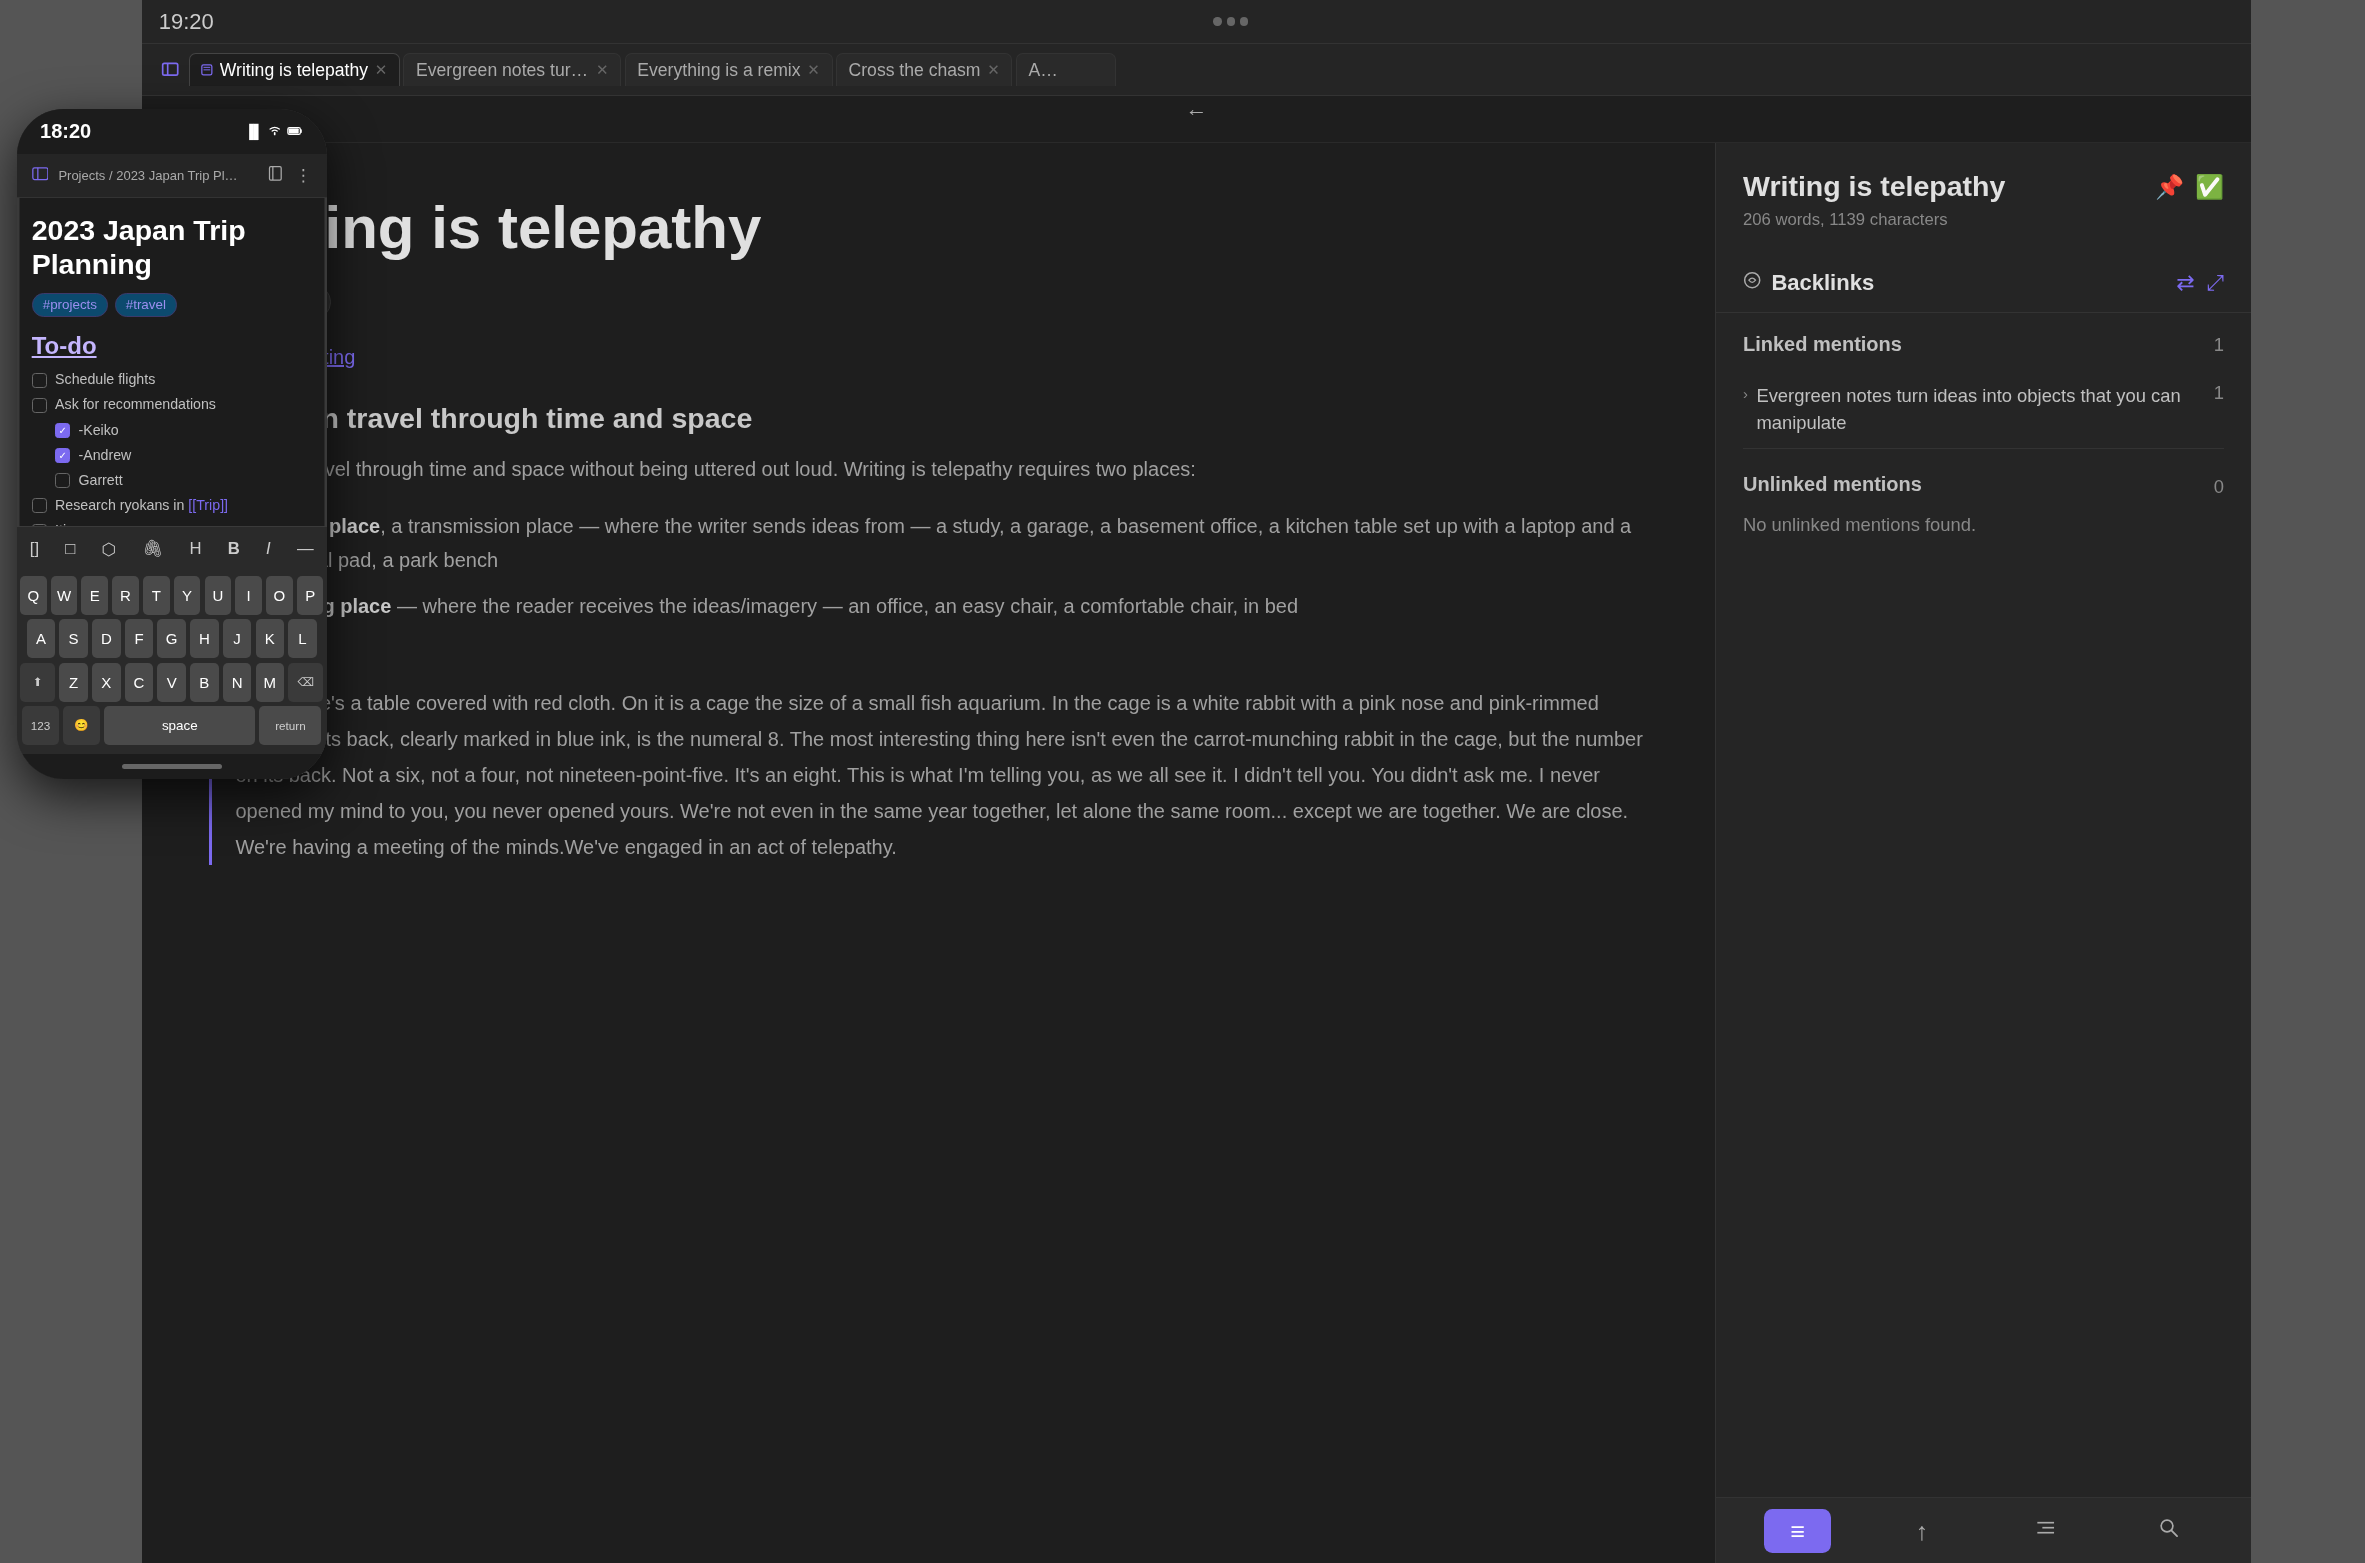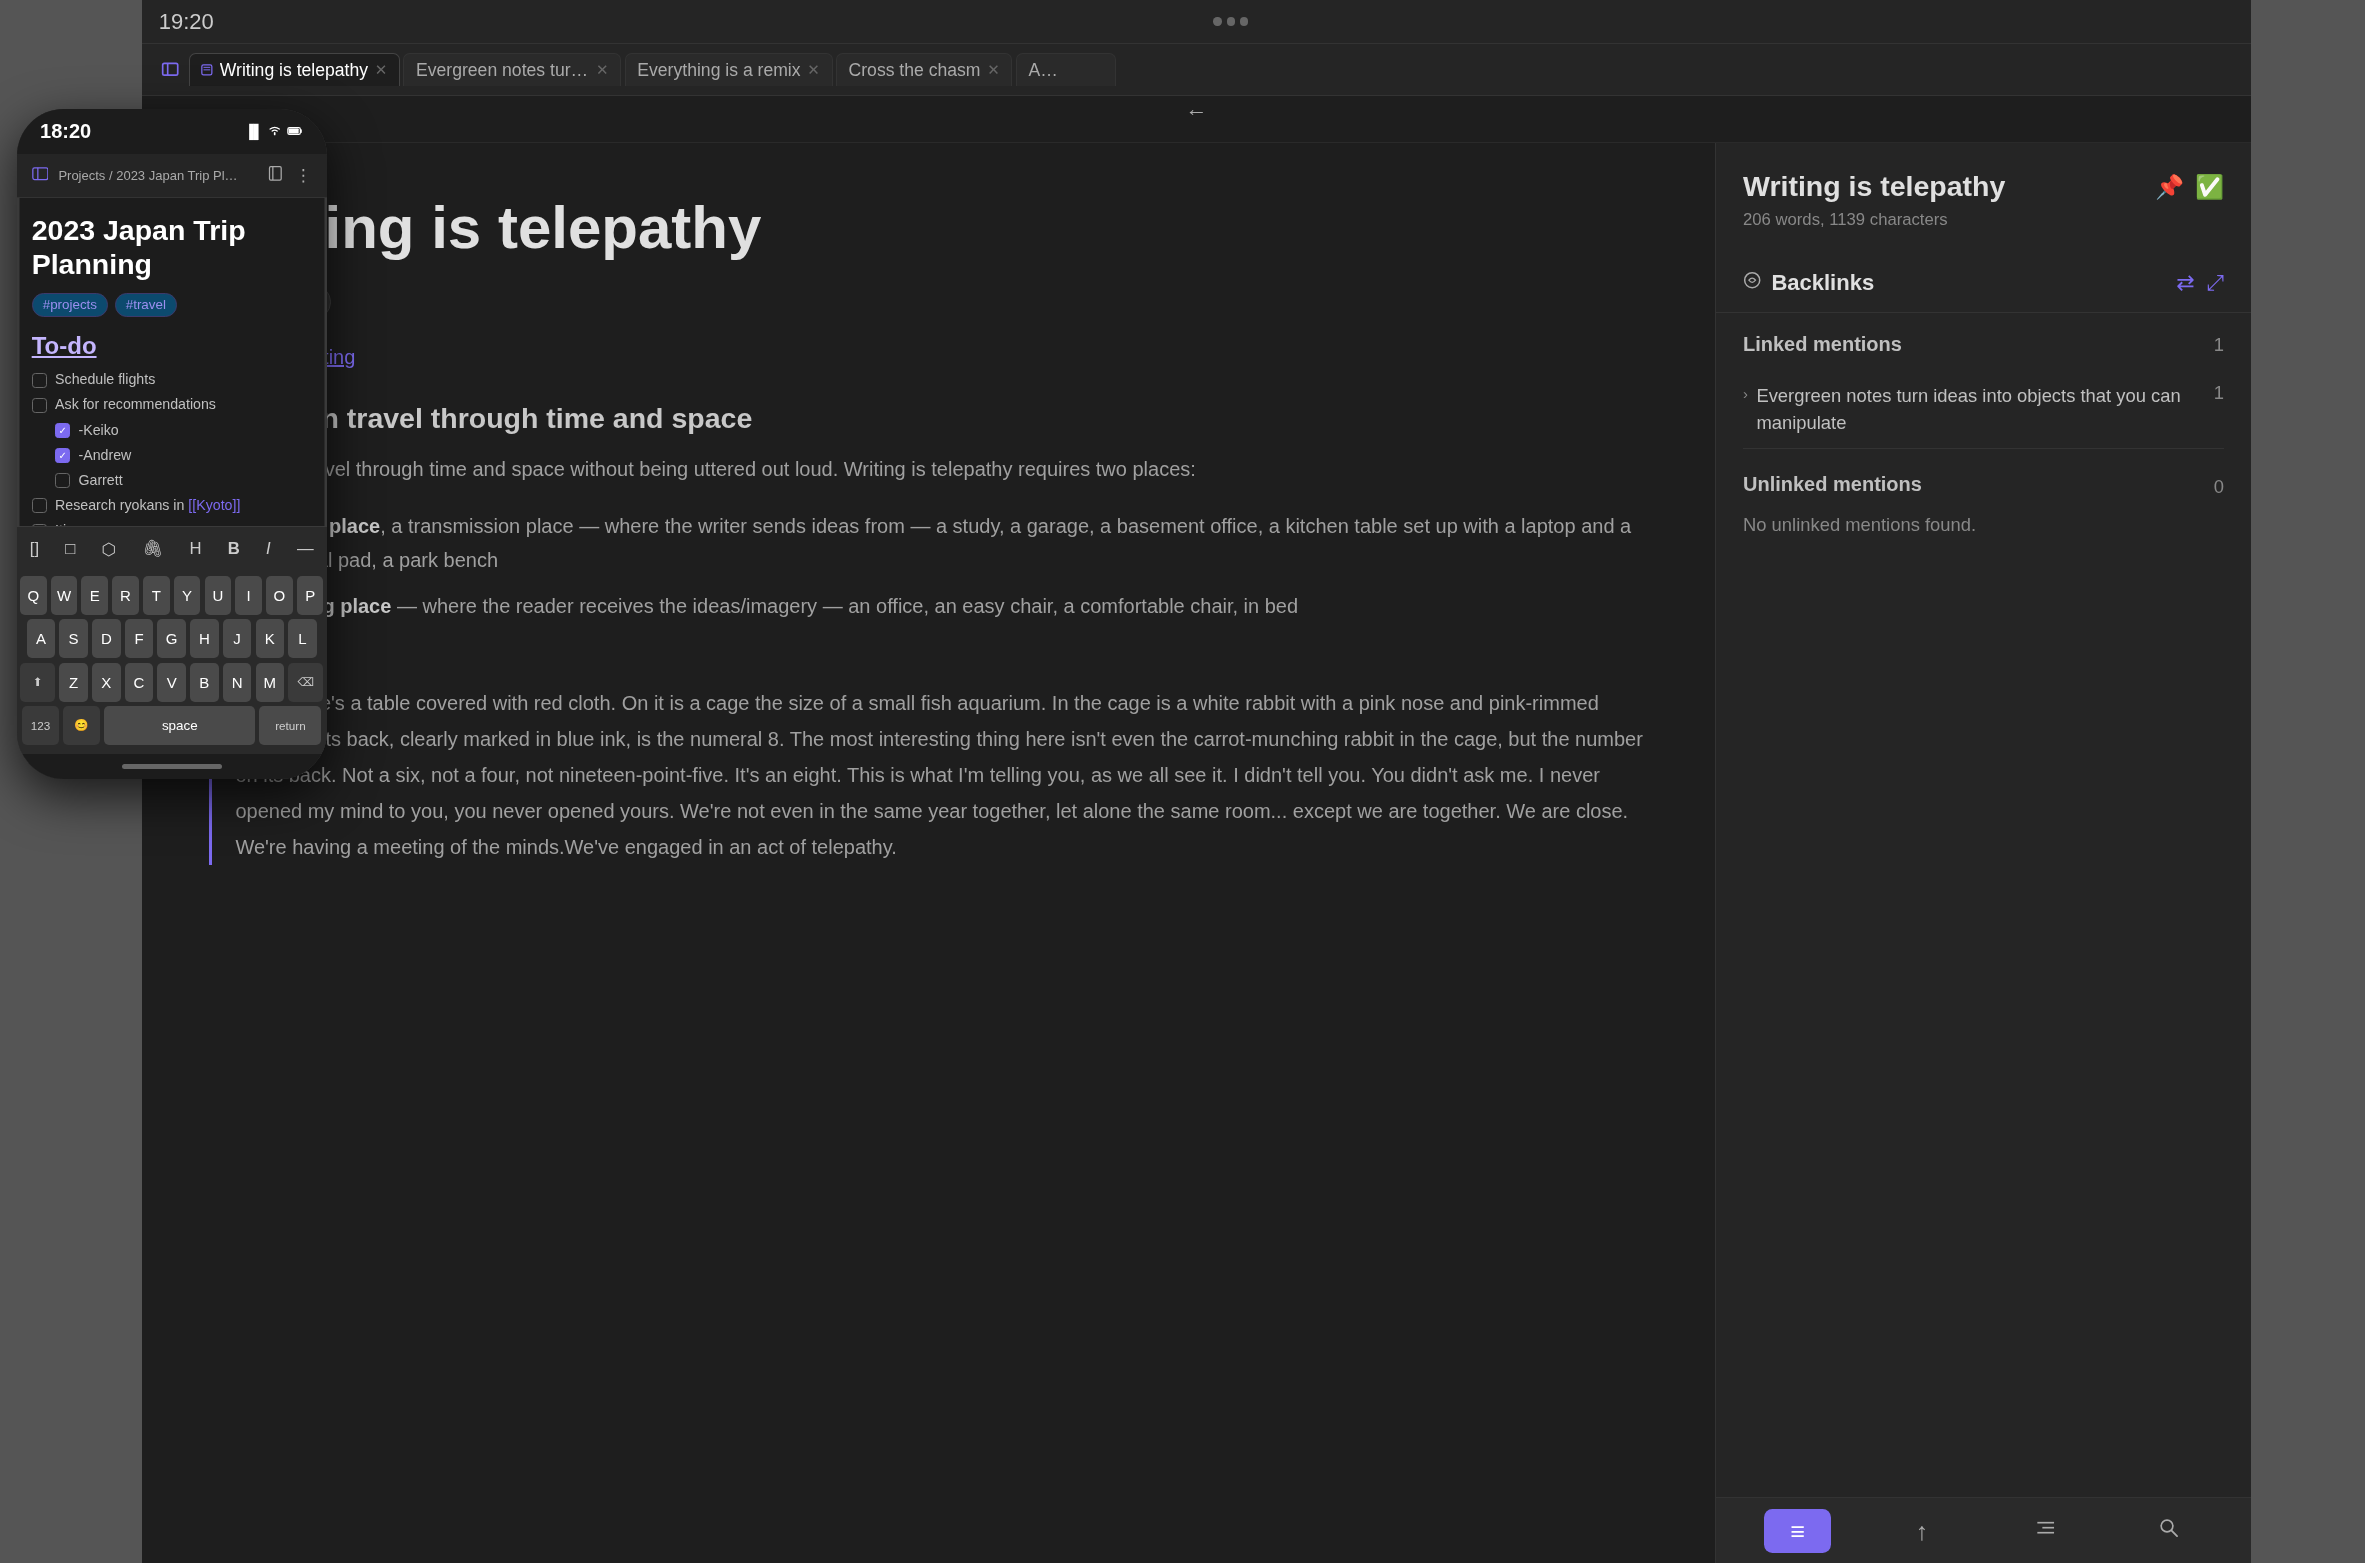--- a/index.html
+++ b/index.html
@@ -780,21 +780,21 @@
     <div class="phone-todo-item indent1">
       <div class="phone-checkbox checked">✓</div>
       <span>-Andrew</span>
     </div>
     <div class="phone-todo-item indent1">
       <div class="phone-checkbox"></div>
       <span>Garrett</span>
     </div>
     <div class="phone-todo-item">
       <div class="phone-checkbox"></div>
-      <span>Research ryokans in <span class="phone-todo-link">[[Kyoto]]</span></span>
+      <span>Research ryokans in <span class="phone-todo-link">[[Trip]]</span></span>
     </div>
     <div class="phone-todo-item">
       <div class="phone-checkbox"></div>
       <span>Itinerary</span>
     </div>
   </div>
 
   <div class="phone-toolbar">
     <span class="phone-toolbar-icon">[]</span>
     <span class="phone-toolbar-icon">□</span>

